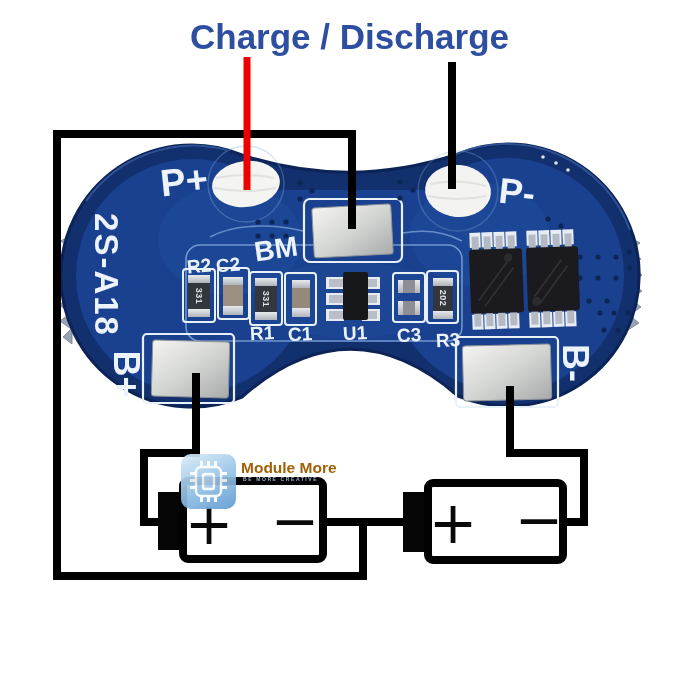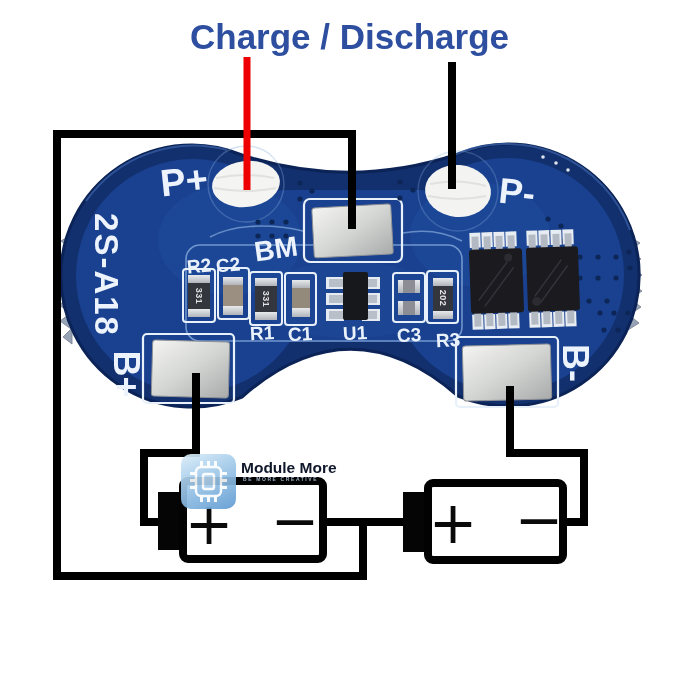--- a/index.html
+++ b/index.html
@@ -18,21 +18,21 @@
   .ref-label{fill:#e9f1fb;font-weight:bold;font-size:19px;}
   .code-label{fill:#e2e2e4;font-size:9px;font-weight:bold;letter-spacing:.5px;}
   .batt-sign{fill:#0a0a0a;font-size:58px;font-family:"DejaVu Sans",sans-serif;}
   #watermark-icon{
     position:absolute;left:181px;top:454px;width:55px;height:55px;border-radius:10px;
     background:linear-gradient(155deg,#dcedf8 0%,#a6cdeb 38%,#5e9ad2 100%);
     opacity:.92;
   }
   #watermark-name{
     position:absolute;left:241px;top:459px;font-size:15.5px;font-weight:600;
-    color:#0f172a;text-shadow:0 0 2px #ffffff;white-space:nowrap;
+    color:#a16207;text-shadow:0 0 2px #ffffff;white-space:nowrap;
   }
   #watermark-tagline{
     position:absolute;left:243px;top:476px;font-size:5px;letter-spacing:1.6px;
     color:#9fb3c8;white-space:nowrap;font-weight:600;
   }
 </style>
 </head>
 <body>
 
 <div id="canvas">

